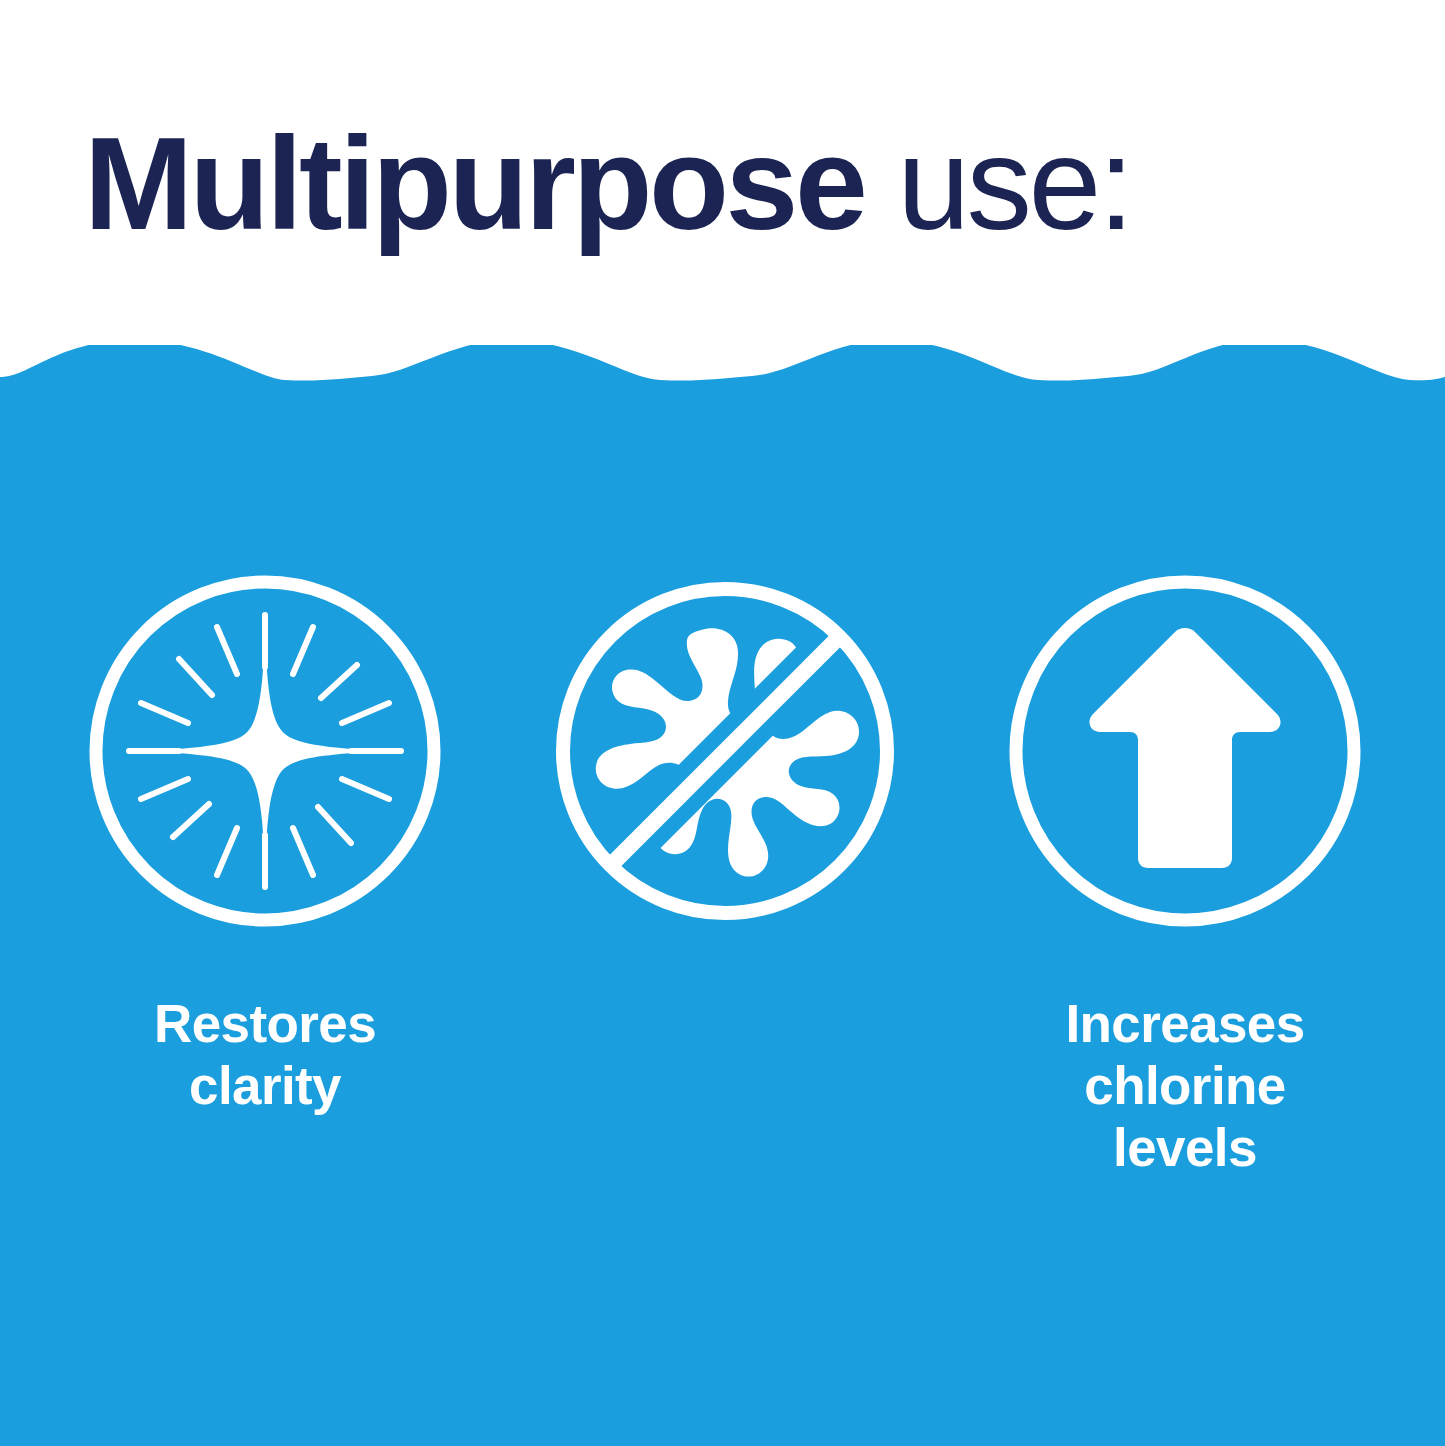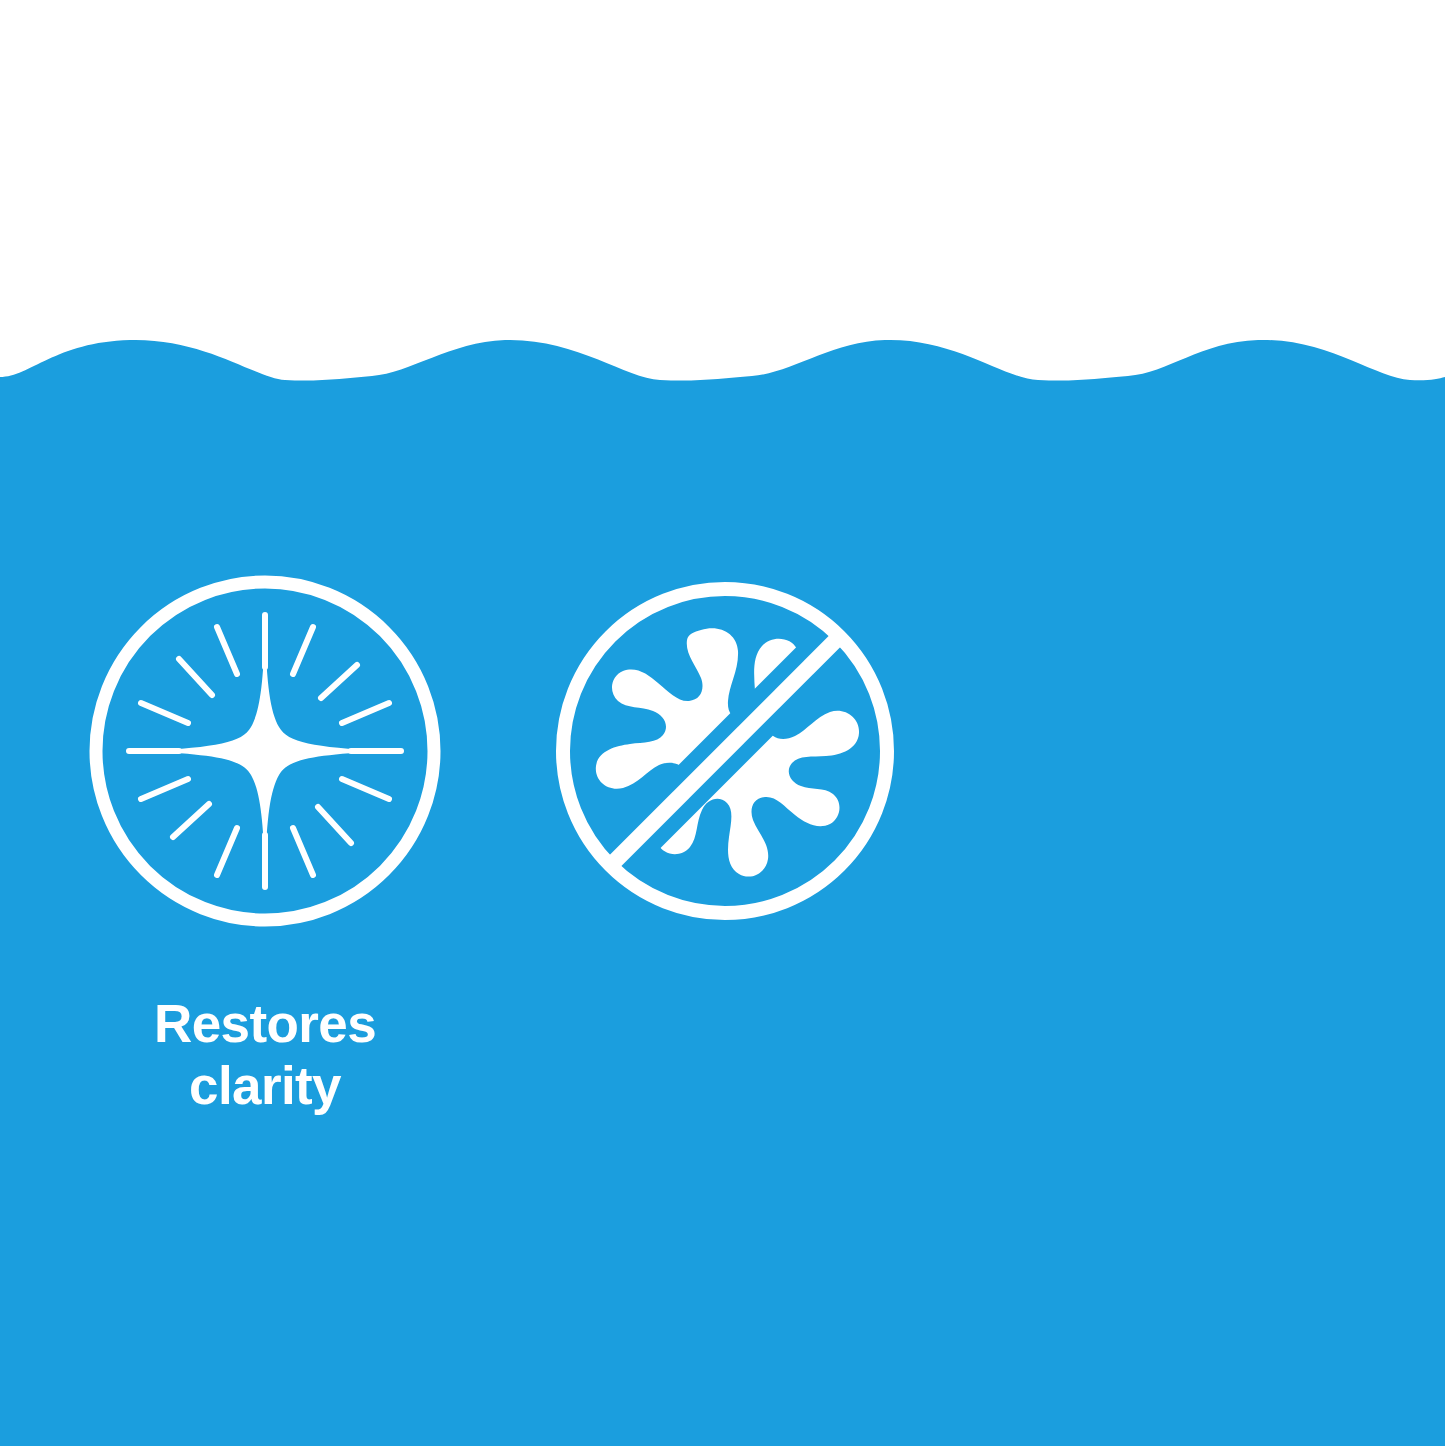--- a/index.html
+++ b/index.html
@@ -120,20 +120,25 @@
         C 792,43 830,12 885,10
         C 955,8 1002,48 1038,50
         C 1078,52 1098,48 1128,46
         C 1168,43 1200,12 1258,10
         C 1328,8 1375,48 1410,50
         C 1428,51 1438,49 1445,47
         L 1445,1116 L 0,1116 Z"></path>
     </svg>
   </div>
 
+  <div class="header">
+    <div class="page-title">
+      <span class="title-strong">Multipurpose</span><span class="title-light"> use:</span>
+    </div>
+  </div>
 
   <div class="features">
 
     <div class="feature">
       <div class="feature-icon">
         <svg viewBox="0 0 352 352" xmlns="http://www.w3.org/2000/svg">
           <circle cx="176" cy="176" r="169" fill="none" stroke="#ffffff" stroke-width="13"></circle>
 
           <path fill="#ffffff" d="
             M176,58
@@ -233,15 +238,42 @@
               C 152,125 156,114 152,103
               C 147,90 136,79 138,65
               C 139,59 145,57 152,55 Z"></path>
           </g>
 
           <line x1="292" y1="60" x2="60" y2="292" stroke="#ffffff" stroke-width="16" stroke-linecap="butt"></line>
         </svg>
       </div>
     </div>
 
+    <div class="feature">
+      <div class="feature-icon">
+        <svg viewBox="0 0 352 352" xmlns="http://www.w3.org/2000/svg">
+          <circle cx="176" cy="176" r="169" fill="none" stroke="#ffffff" stroke-width="13"></circle>
+          <path fill="#ffffff" d="
+            M176,53
+            C 180,53 183,54 186,57
+            L 268,139
+            C 275,146 271,157 261,157
+            L 231,157
+            C 226,157 223,160 223,165
+            L 223,283
+            C 223,289 219,293 213,293
+            L 139,293
+            C 133,293 129,289 129,283
+            L 129,165
+            C 129,160 126,157 121,157
+            L 91,157
+            C 81,157 77,146 84,139
+            L 166,57
+            C 169,54 172,53 176,53 Z"></path>
+        </svg>
+      </div>
+      <div class="feature-label">Increases
+chlorine
+levels</div>
+    </div>
 
   </div>
 </div>
 
 </body></html>

